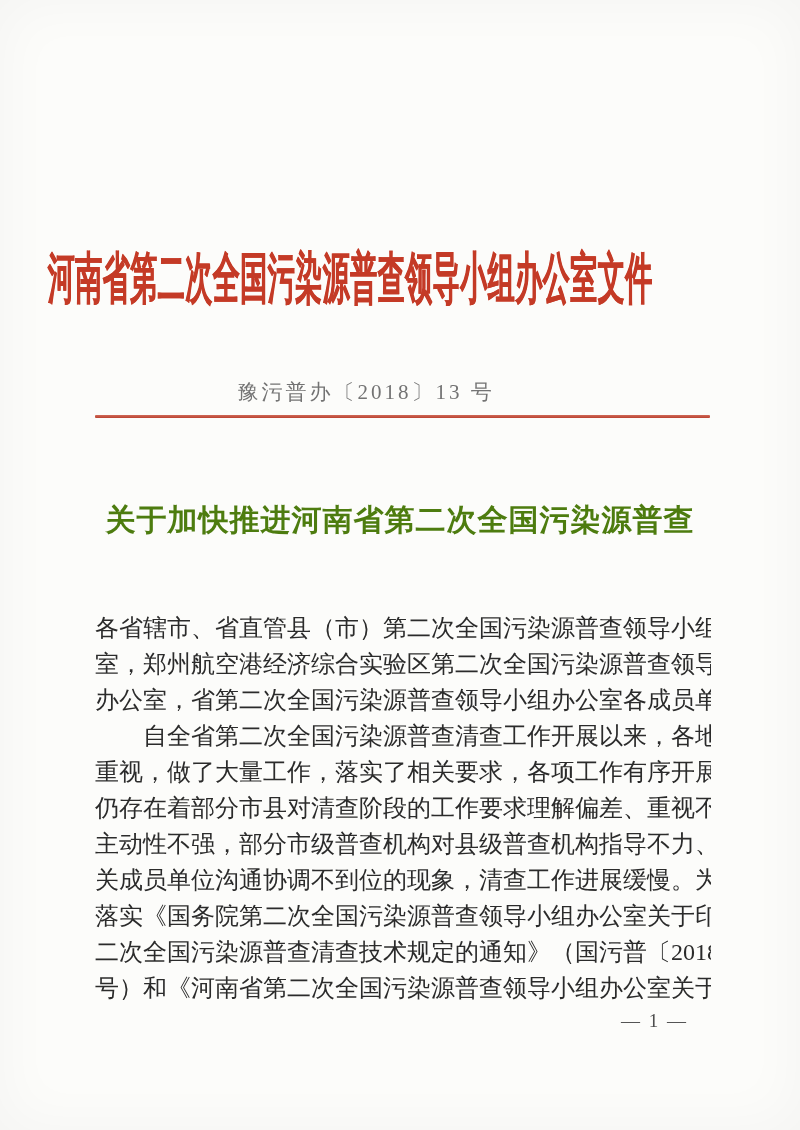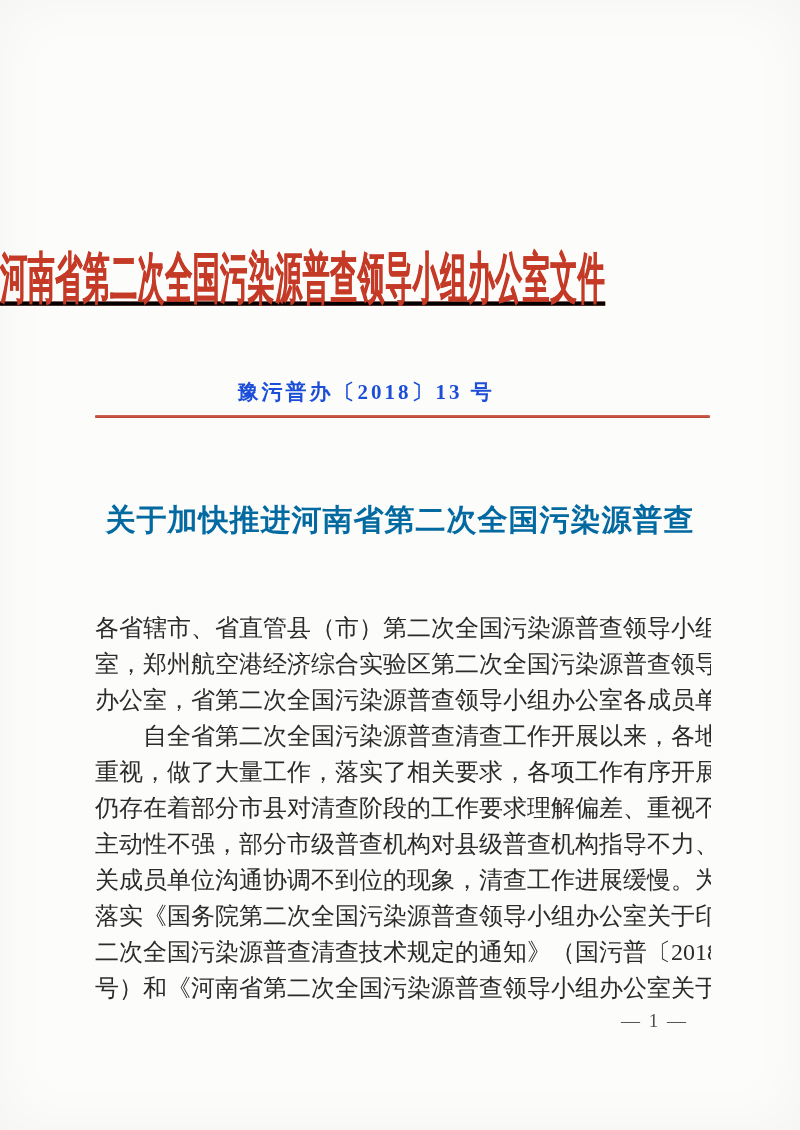--- a/index.html
+++ b/index.html
@@ -22,21 +22,21 @@
   }
   
   .header-title {
     position: absolute;
     top: 246px;
     left: 0;
     width: 700px;
     height: 66px;
     display: flex;
     align-items: center;
-    text-decoration: underline;
+    justify-content: center;
   }
   .header-title .stretch {
     display: inline-block;
     font-size: 27px;
     font-weight: 900;
     letter-spacing: 0.5px;
     color: var(--header-red);
     transform: scaleY(2.05);
     transform-origin: center;
     white-space: nowrap;
@@ -44,43 +44,42 @@
   }
   .doc-number {
     position: absolute;
     top: 378px;
     left: 0;
     width: 732px;
     text-align: center;
     font-size: 21px;
     line-height: 28px;
     letter-spacing: 3px;
-    color: #1d4ed8;
-    font-weight: bold;
+    color: #737373;
   }
   .red-divider {
     position: absolute;
     top: 415px;
     left: 95px;
     width: 615px;
     height: 3px;
     background: linear-gradient(#cf6a58, var(--divider-red));
     border-radius: 1px;
   }
   .doc-title {
     position: absolute;
     top: 497px;
     left: 0;
     width: 800px;
     text-align: center;
     font-size: 30px;
     line-height: 46px;
     font-weight: bold;
     letter-spacing: 1px;
-    color: #0369a1;
+    color: #4d7c0f;
   }
   .body-block {
     position: absolute;
     top: 610px;
     left: 95px;
     width: 616px;
     font-size: 24px;
     line-height: 36px;
     color: var(--body-text);
   }

